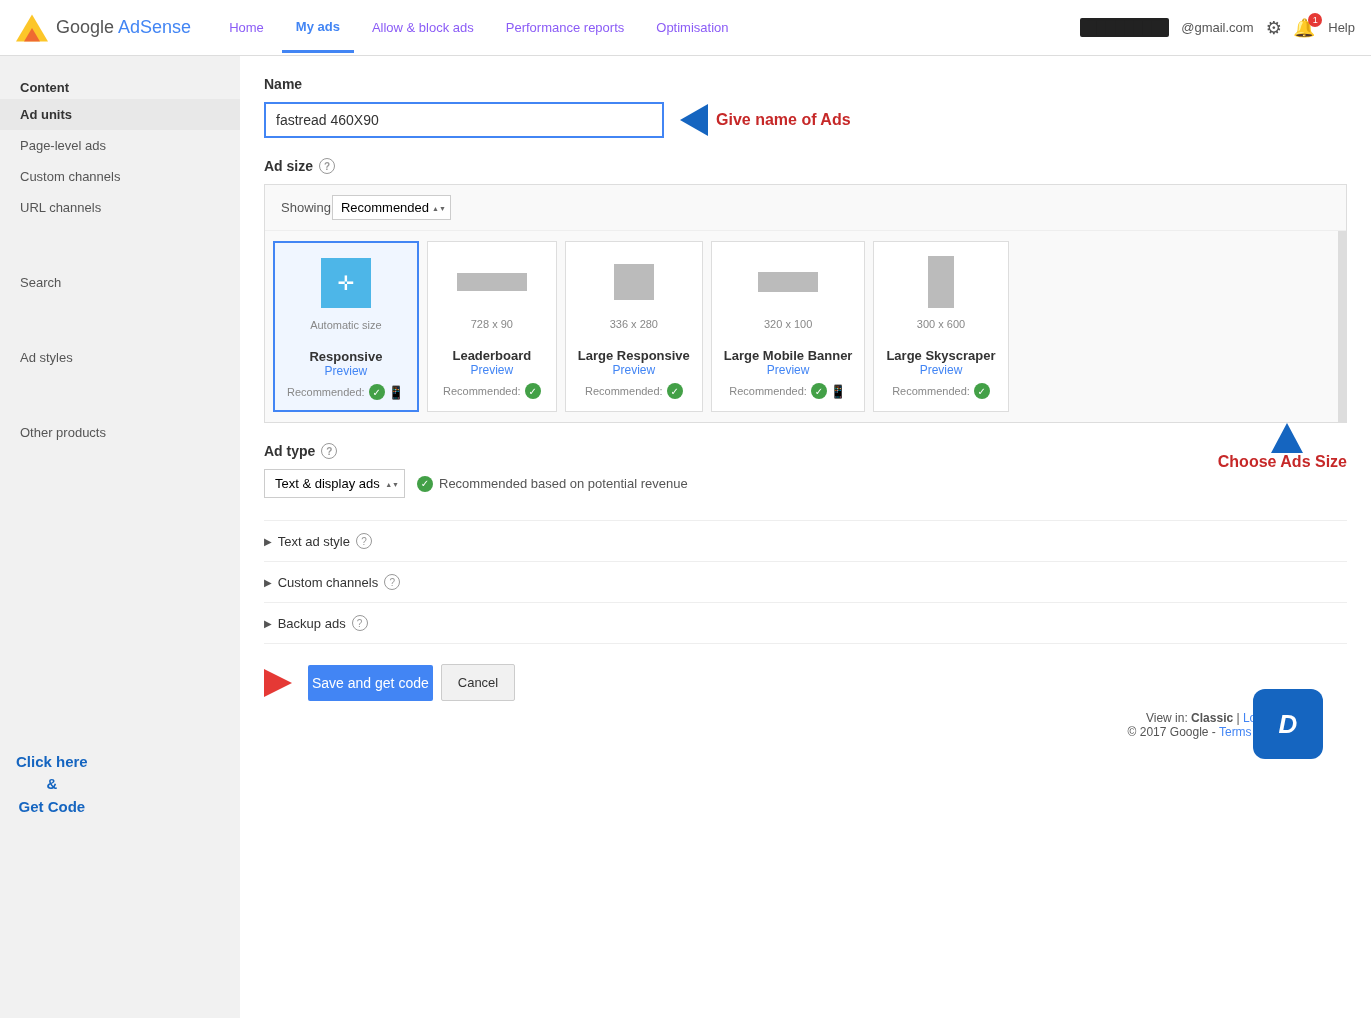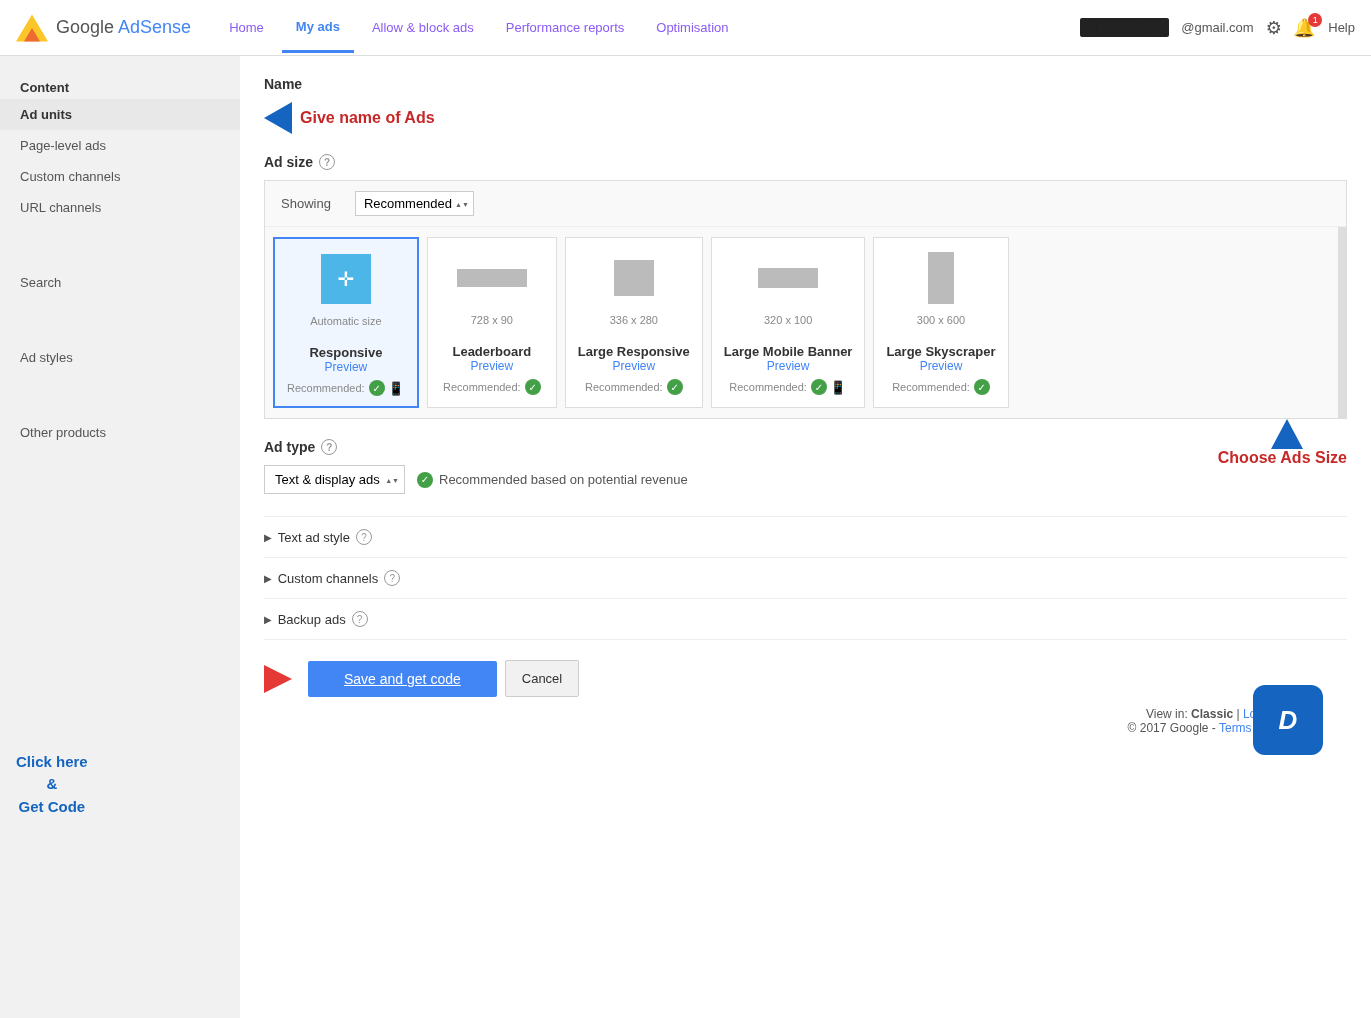--- a/index.html
+++ b/index.html
@@ -88,21 +88,21 @@
     .help-icon {
       display: inline-flex; align-items: center; justify-content: center;
       width: 16px; height: 16px; border: 1px solid #999;
       border-radius: 50%; font-size: 10px; color: #999; cursor: pointer;
     }
 
     .ad-size-box {
       border: 1px solid #ddd; margin-bottom: 20px; background: #f9f9f9;
     }
     .ad-size-header {
-      padding: 10px 16px; display: flex; align-items: center; gap: 24px;
+      padding: 10px 16px; display: flex; align-items: center; gap: 1px;
       background: #f9f9f9; border-bottom: 1px solid #eee;
     }
     .showing-label { font-size: 13px; color: #555; }
     .recommended-select {
       border: 1px solid #ccc; padding: 4px 8px; font-size: 13px;
       background: #fff; cursor: pointer; appearance: none;
       padding-right: 20px; position: relative;
     }
     .select-wrapper { position: relative; display: inline-block; }
     .select-wrapper::after {
@@ -175,22 +175,22 @@
 
     
     .collapsible-section { margin-bottom: 2px; }
     .collapsible-header {
       display: flex; align-items: center; gap: 6px;
       padding: 10px 0; cursor: pointer; color: #333; font-size: 13px;
     }
     .expand-arrow { font-size: 10px; color: #555; }
     .divider { border: none; border-top: 1px solid #eee; margin: 2px 0; }
     .save-btn {
-      background: #4285f4; color: #fff; border: none; padding: 10px 36px;
-      font-size: 14px; cursor: pointer; border-radius: 2px; text-decoration: underline;
+      background: #4285f4; color: #fff; border: none; padding: 10px 4px;
+      font-size: 14px; cursor: pointer; border-radius: 2px;
     }
     .cancel-btn {
       background: #f1f1f1; color: #333; border: 1px solid #ccc; padding: 10px 16px;
       font-size: 13px; cursor: pointer; border-radius: 2px;
     }
     .sidebar-annotation {
       position: absolute; bottom: 80px; left: 20px;
       font-size: 16px; font-weight: bold; color: #1565c0;
       text-align: center; line-height: 1.4;
     }
@@ -258,20 +258,21 @@
     </div>
   </div>
 
   <div class="main">
 
 
     <div class="form-area">
 
       <div class="field-label">Name</div>
       <div class="name-row">
+        <input class="name-input" type="text" value="fastread 460X90" style="">
         <div class="arrow-annotation">
           <div class="blue-arrow-right"></div>
           <span class="annotation-text">Give name of Ads</span>
         </div>
       </div>
 
       <div class="section-label">
         <span>Ad size</span>
         <span class="help-icon">?</span>
       </div>

